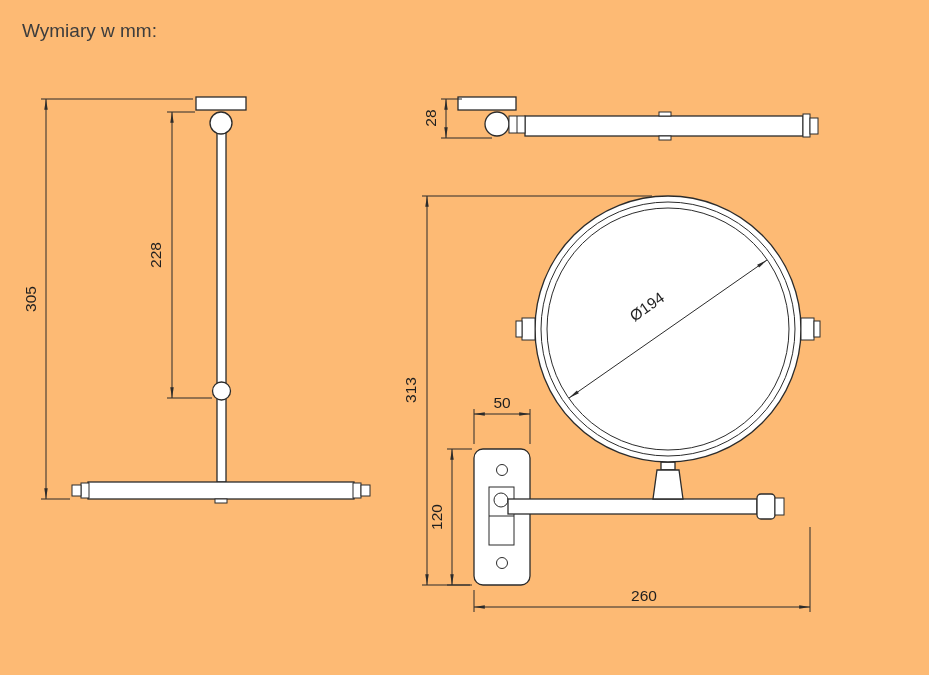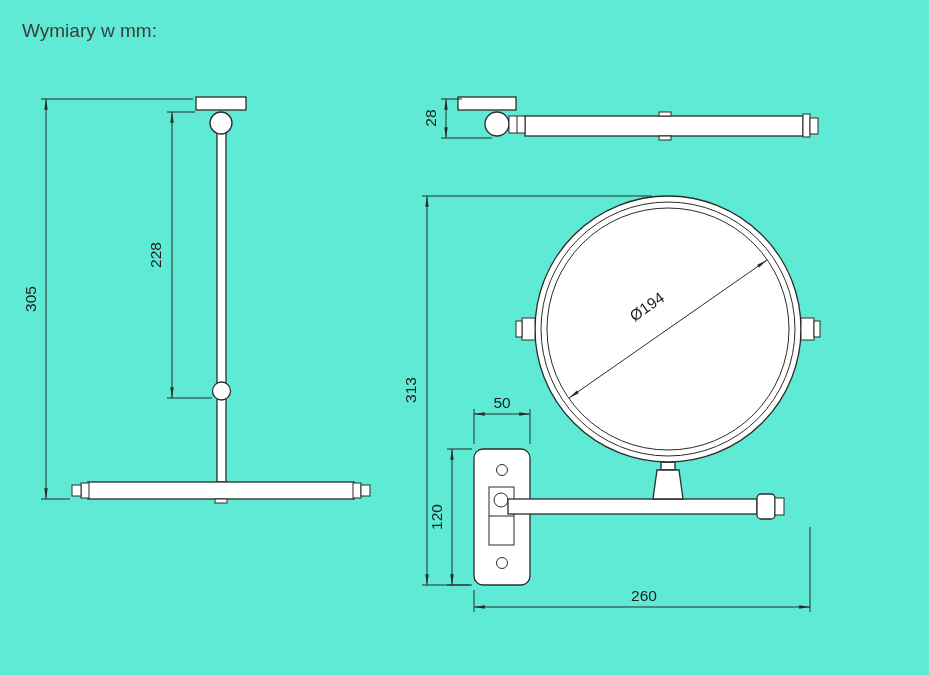--- a/index.html
+++ b/index.html
@@ -1,16 +1,16 @@
 <!DOCTYPE html>
 <html><head>
 <meta charset="utf-8">
 <style>
   html,body{margin:0;padding:0;background:#ffffff;}
-  .page{position:relative;width:929px;height:675px;background:#5eead4;overflow:hidden;
+  .page{position:relative;width:929px;height:675px;background:#fdba74;overflow:hidden;
         font-family:"Liberation Sans",sans-serif;}
   .title{position:absolute;left:22px;top:20px;font-size:19px;color:#3d3d3d;}
   svg{position:absolute;left:0;top:0;}
   .fig{fill:#ffffff;stroke:#2b2b2b;stroke-width:1.3;}
   .fig-thin{fill:#ffffff;stroke:#2b2b2b;stroke-width:1;}
   .ext{stroke:#2b2b2b;stroke-width:1;fill:none;}
   .dim{stroke:#2b2b2b;stroke-width:1;fill:none;
        marker-start:url(#arr);marker-end:url(#arr);}
   text.dim-label{font-family:"Liberation Sans",sans-serif;font-size:15.5px;fill:#1f1f1f;}
 </style>

